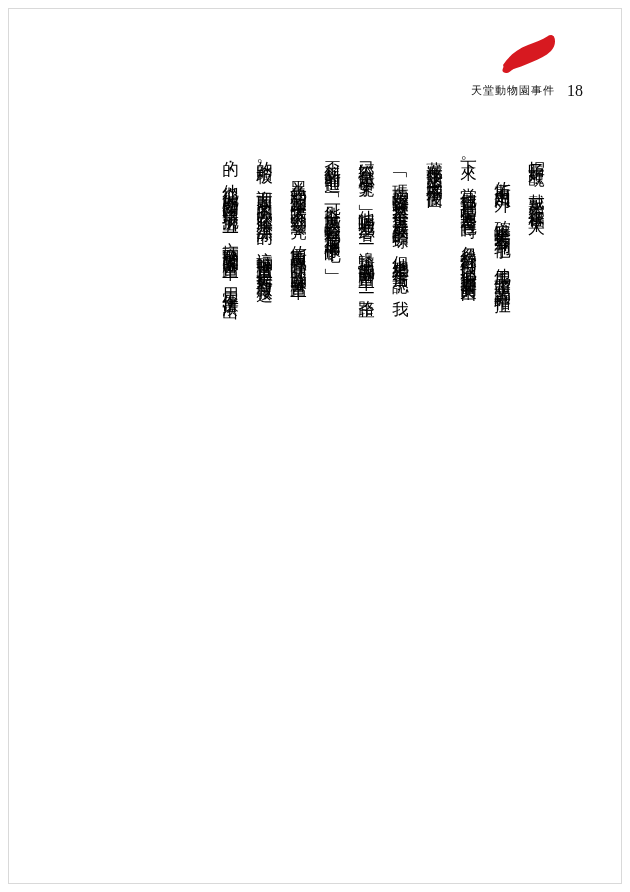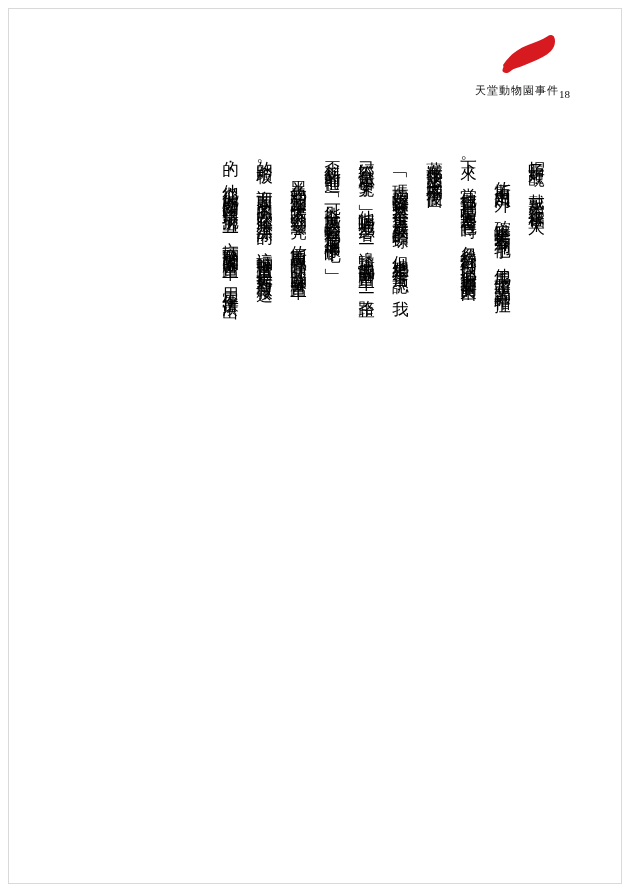--- a/index.html
+++ b/index.html
@@ -24,35 +24,35 @@
     bottom: 8px;
     border: 1px solid #d9d9d9;
     box-sizing: border-box;
     pointer-events: none;
   }
 
   
   .header {
     position: absolute;
     top: 40px;
-    right: 60px;
+    right: 47px;
     display: flex;
     align-items: flex-end;
-    gap: 0;
+    gap: 12px;
     height: 60px;
   }
   .header-title {
     font-size: 11px;
     color: #111111;
     letter-spacing: 1px;
     padding-bottom: 2px;
     font-family: "Liberation Sans", sans-serif;
   }
   .header-pagenum {
-    font-size: 11px;
+    font-size: 16px;
     color: #111111;
     padding-bottom: 0px;
     font-family: "Liberation Serif", serif;
   }
   .mascot {
     position: absolute;
     right: 72px;
     top: 34px;
     width: 58px;
     height: 40px;

